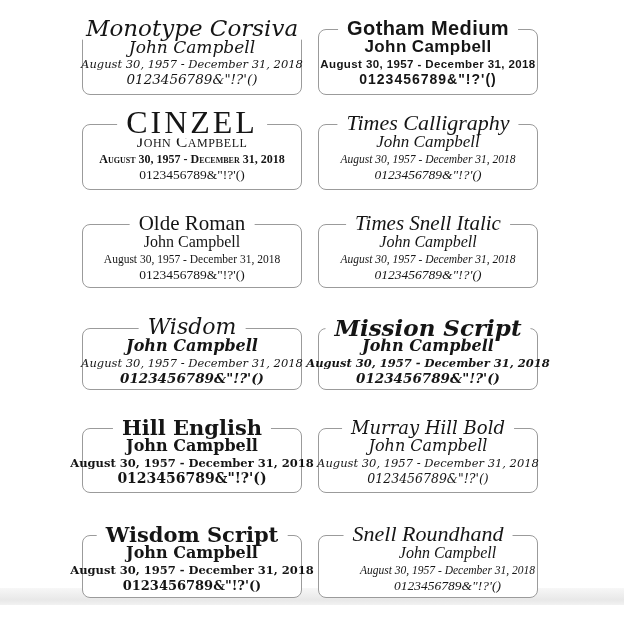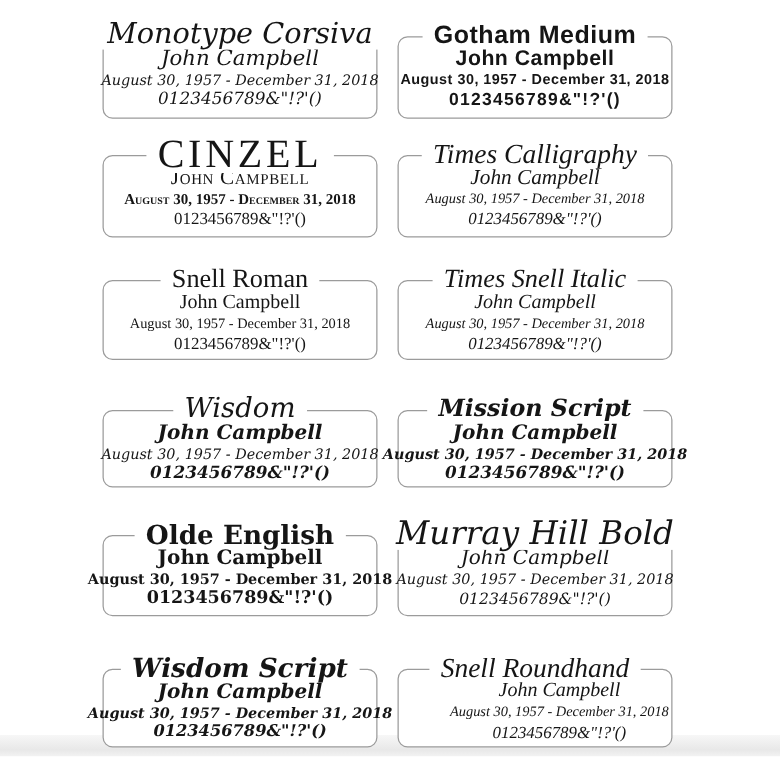--- a/index.html
+++ b/index.html
@@ -84,31 +84,31 @@
 
   .f-times-italic   { font-family: "Liberation Serif", serif; font-style: italic; }
   .f-times-italic .box-title { font-size: 21px; }
 
   .f-haydena        { font-family: "DejaVu Serif", serif; font-style: italic; }
   .f-haydena .box-title { font-size: 22px; }
   .f-haydena .box-name  { font-size: 16px; font-weight: bold; }
   .f-haydena .box-chars { font-weight: bold; }
 
   .f-mission        { font-family: "DejaVu Serif", serif; font-style: italic; font-weight: bold; }
-  .f-mission .box-title { font-size: 19px; }
+  .f-mission .box-title { font-size: 23px; }
 
   .f-olde           { font-family: "DejaVu Serif", serif; font-weight: bold; }
   .f-olde .box-title { font-size: 21px; }
   .f-olde .box-chars { font-size: 14px; }
 
   .f-murray         { font-family: "DejaVu Serif", serif; font-style: italic; }
-  .f-murray .box-title { font-size: 26px; }
+  .f-murray .box-title { font-size: 18px; }
   .f-murray .box-chars { font-size: 12.5px; }
 
-  .f-wisdom         { font-family: "DejaVu Serif", serif; font-style: italic; font-weight: bold; }
+  .f-wisdom         { font-family: "DejaVu Serif", serif; font-weight: bold; }
   .f-wisdom .box-title { font-size: 21px; }
   .f-wisdom .box-chars { font-size: 13px; }
 
   .f-snell          { font-family: "Liberation Serif", serif; font-style: italic; padding-left: 39px; }
   .f-snell .box-title { font-size: 22px; }
   .f-snell .box-name  { font-size: 16px; }
 </style>
 </head>
 <body>
 
@@ -146,21 +146,21 @@
   <div class="sample-box c2 r2 f-lucida">
     <span class="box-title">Times Calligraphy</span>
     <div class="box-body">
       <div class="box-name">John Campbell</div>
       <div class="box-dates">August 30, 1957 - December 31, 2018</div>
       <div class="box-chars">0123456789&amp;"!?'()</div>
     </div>
   </div>
 
   <div class="sample-box c1 r3 f-times">
-    <span class="box-title">Snell Roman</span>
+    <span class="box-title">Olde Roman</span>
     <div class="box-body">
       <div class="box-name">John Campbell</div>
       <div class="box-dates">August 30, 1957 - December 31, 2018</div>
       <div class="box-chars">0123456789&amp;"!?'()</div>
     </div>
   </div>
 
   <div class="sample-box c2 r3 f-times-italic">
     <span class="box-title">Times Snell Italic</span>
     <div class="box-body">
@@ -182,21 +182,21 @@
   <div class="sample-box c2 r4 f-mission">
     <span class="box-title">Mission Script</span>
     <div class="box-body">
       <div class="box-name">John Campbell</div>
       <div class="box-dates">August 30, 1957 - December 31, 2018</div>
       <div class="box-chars">0123456789&amp;"!?'()</div>
     </div>
   </div>
 
   <div class="sample-box c1 r5 f-olde">
-    <span class="box-title">Olde English</span>
+    <span class="box-title">Hill English</span>
     <div class="box-body">
       <div class="box-name">John Campbell</div>
       <div class="box-dates">August 30, 1957 - December 31, 2018</div>
       <div class="box-chars">0123456789&amp;"!?'()</div>
     </div>
   </div>
 
   <div class="sample-box c2 r5 f-murray">
     <span class="box-title">Murray Hill Bold</span>
     <div class="box-body">

